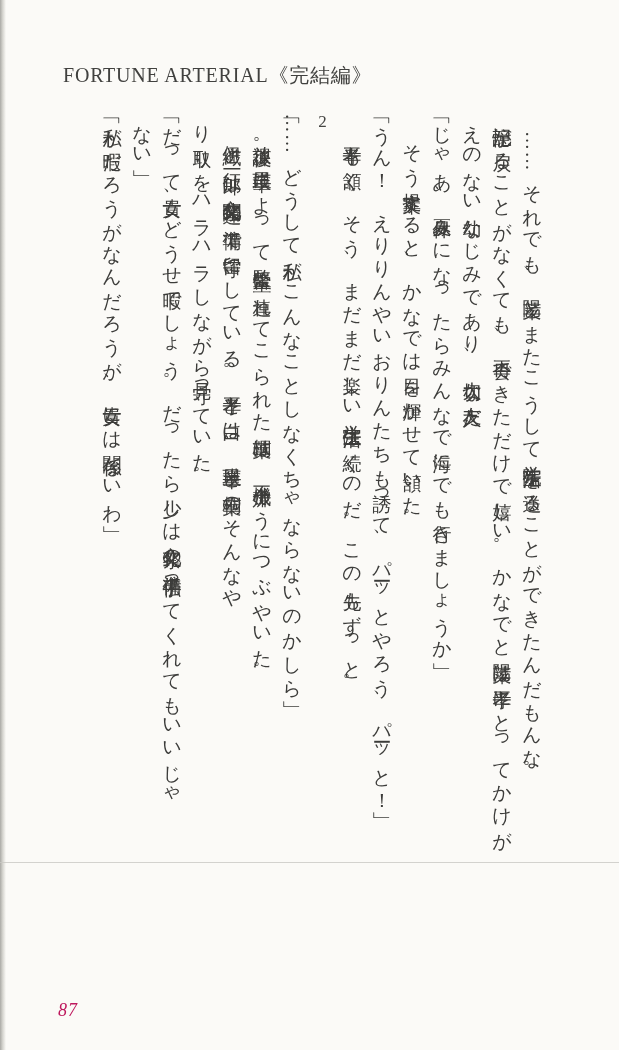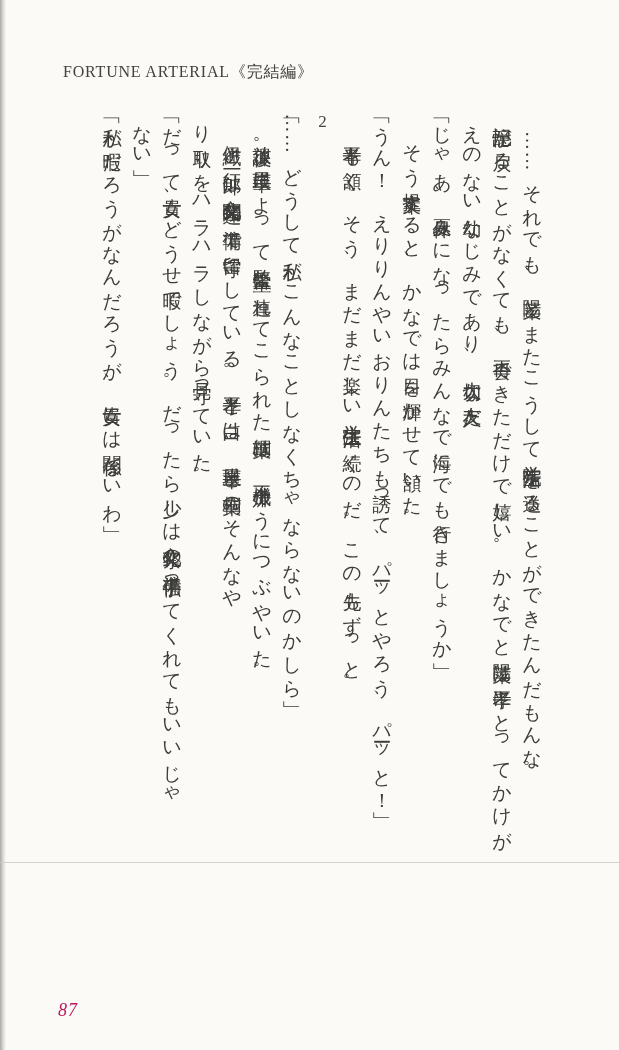--- a/index.html
+++ b/index.html
@@ -28,21 +28,21 @@
     position: absolute;
     left: 0; top: 862px;
     width: 100%; height: 1px;
     background: #c9c8c3;
     opacity: 0.8;
   }
   
   .running-header {
     position: absolute;
     left: 63px; top: 62px;
-    font-size: 16px;
+    font-size: 20px;
     letter-spacing: 0.8px;
     color: #41413f;
     white-space: nowrap;
   }
   
   .vtext {
     position: absolute;
     top: 112px;
     right: 72px;
     height: 848px;

